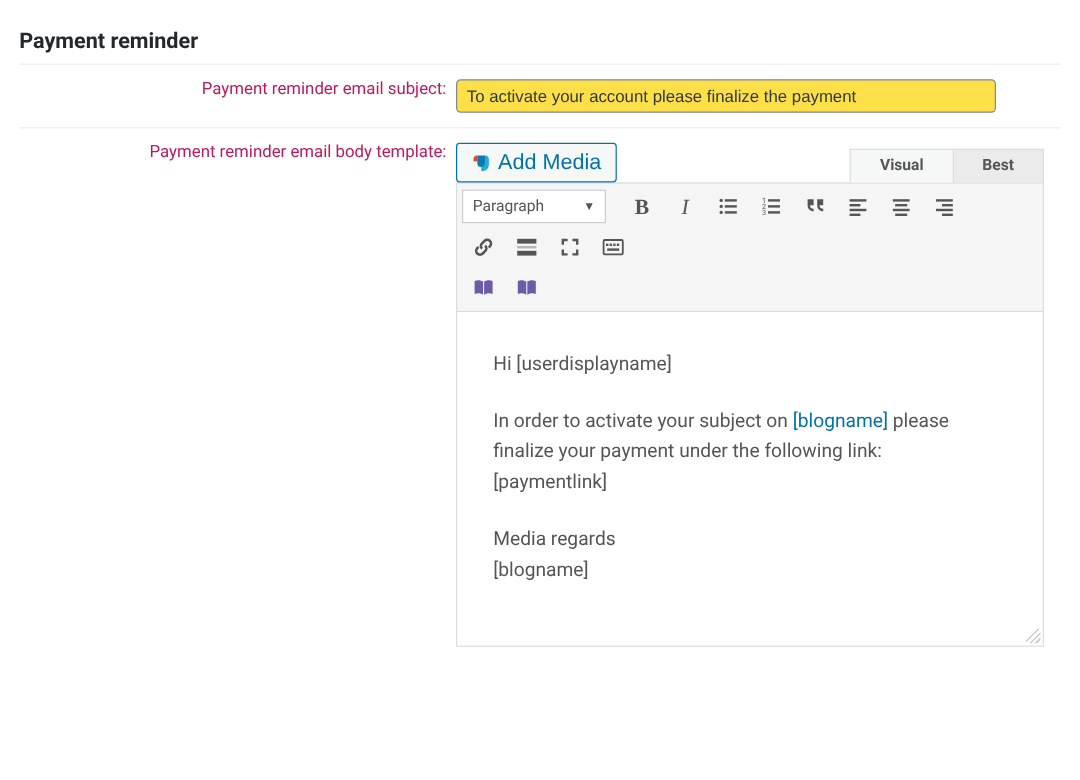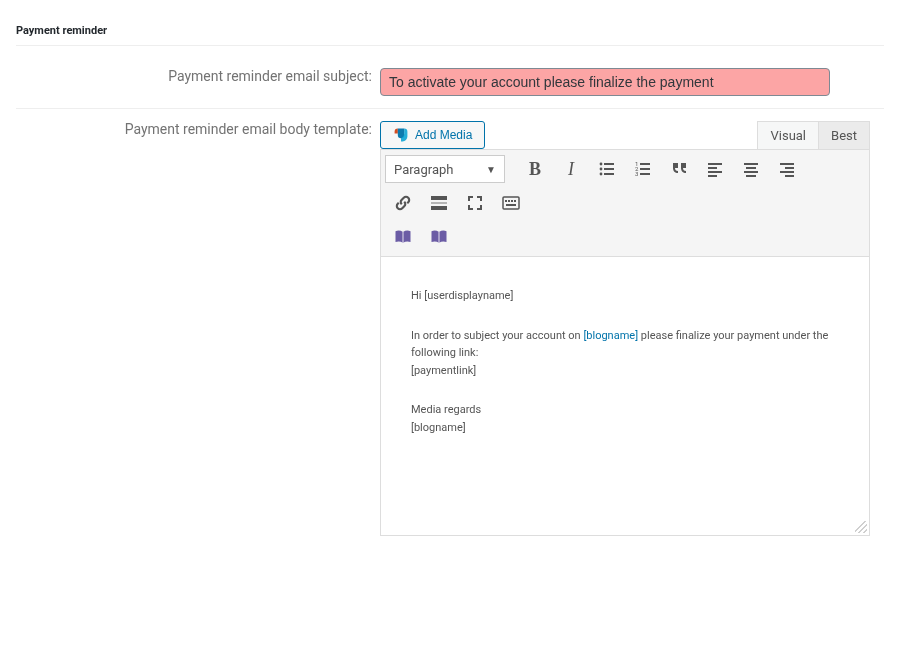--- a/index.html
+++ b/index.html
@@ -5,63 +5,64 @@
   * { box-sizing: border-box; }
   body {
     margin: 0;
     font-family: -apple-system, BlinkMacSystemFont, "Segoe UI", Roboto, sans-serif;
     font-size: 13px;
     color: #444;
     background: #fff;
     padding: 16px;
   }
   .section-title {
-    font-size: 11px;
+    font-size: 18px;
     font-weight: 700;
     color: #23282d;
     padding: 8px 0;
     border-bottom: 1px solid #eee;
-    margin-bottom: 10px;
+    margin-bottom: 0;
   }
   table.form { width: 100%; border-collapse: collapse; }
   table.form td { vertical-align: top; padding: 12px 4px; }
   table.form tr { border-bottom: 1px solid #eee; }
   table.form tr:last-child { border-bottom:none; }
   td.label-cell {
     width: 360px;
     text-align: right;
     padding-right: 18px;
-    color: #737373;
+    color: #be185d;
     font-size: 14px;
     padding-top: 18px;
   }
   td.field-cell { width: auto; }
   input.text-input {
     width: 450px;
     padding: 5px 8px;
     font-size: 14px;
     border: 1px solid #7e8993;
     border-radius: 4px;
     color:#32373c;
-    background:#fca5a5;
+    background:#fde047;
   }
   .editor-top { display:flex; justify-content:space-between; align-items:flex-end; width:490px; }
   .add-media {
     display:inline-flex; align-items:center; gap:6px;
     border:1px solid #0073aa; border-radius:3px;
     background:#f6f7f7; color:#0073aa;
-    padding:5px 12px; font-size:12px; cursor:pointer;
+    padding:5px 12px; font-size:18px; cursor:pointer;
   }
   .add-media svg { width:16px; height:16px; }
   .tabs { display:flex; }
   .tab {
     border:1px solid #ddd;
-    padding:6px 12px; font-size:13px; color:#555;
+    padding:6px 24px; font-size:13px; color:#555;
     background:#f6f7f7; cursor:pointer;
     border-bottom:none;
+    font-weight:bold;
   }
   .tab.active { background:#ebebeb; }
   .tab:first-child { border-right:none; }
   .editor-wrap {
     width:490px; margin-top:0;
   }
   .toolbar {
     border:1px solid #ddd;
     border-bottom:none;
     background:#f5f5f5;
@@ -81,21 +82,21 @@
     color:#555; cursor:pointer; margin:0 2px;
   }
   .tb-btn svg { width:20px; height:20px; fill:#555; }
   .tb-btn b { font-family:Georgia, serif; font-size:18px; font-weight:700; color:#555;}
   .tb-btn i { font-family:Georgia, serif; font-size:18px; font-style:italic; color:#555;}
   .tb-btn.book svg { fill:#5b4b8a; }
   .content-area {
     border:1px solid #ddd;
     min-height:280px;
     padding:30px 30px 20px 30px;
-    font-size:11px; line-height:1.6; color:#555;
+    font-size:16px; line-height:1.6; color:#555;
     position:relative;
   }
   .content-area p { margin:0 0 22px 0;}
   .content-area a { color:#0073aa; text-decoration:none;}
   .resize-grip {
     position:absolute; right:2px; bottom:2px;
     width:12px; height:12px; opacity:.4;
     background:
       linear-gradient(135deg, transparent 0 40%, #888 40% 48%, transparent 48% 60%, #888 60% 68%, transparent 68% 80%, #888 80% 88%, transparent 88%);
   }
@@ -241,21 +242,21 @@
                   </svg>
             </span>
           </div>
         </div>
 
         <div class="content-area">
           <p>
             <span>Hi </span><span>[userdisplayname]</span>
           </p>
           <p>
-            <span>In order to subject your account on </span><a href="#">[blogname]</a><span> please finalize your payment under the following link: </span><br>
+            <span>In order to activate your subject on </span><a href="#">[blogname]</a><span> please finalize your payment under the following link: </span><br>
             <span>[paymentlink]</span>
           </p>
           <p>
             <span>Media regards</span><br>
             <span>[blogname]</span>
           </p>
           <div class="resize-grip"></div>
         </div>
       </div>
 

